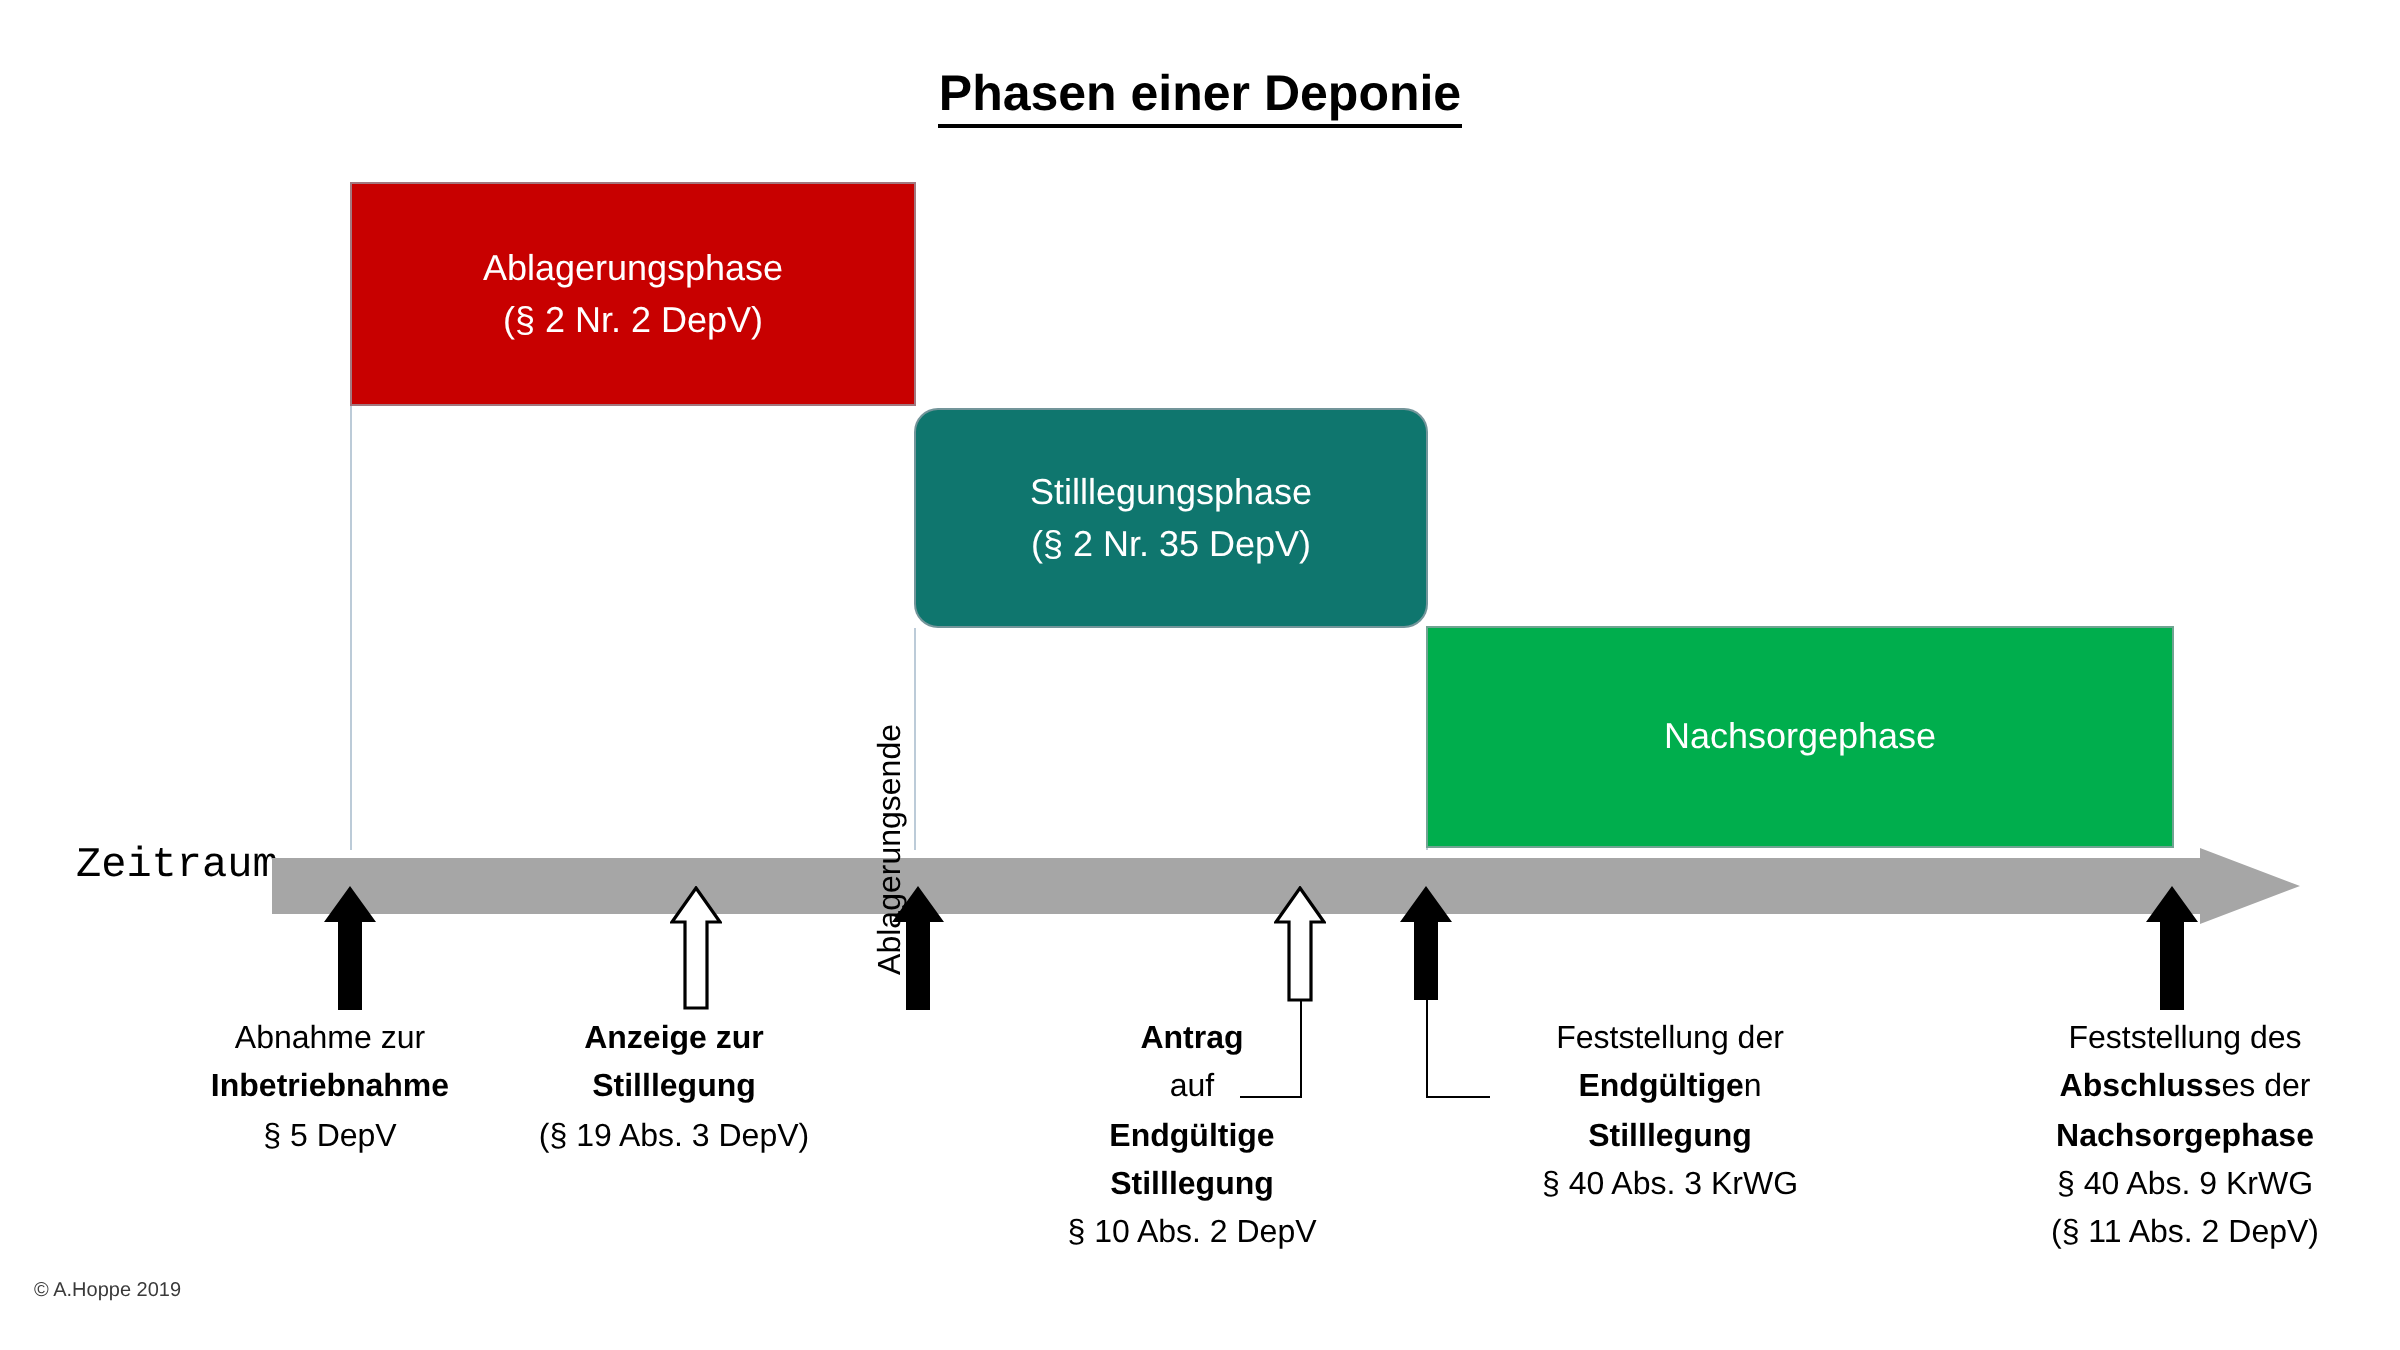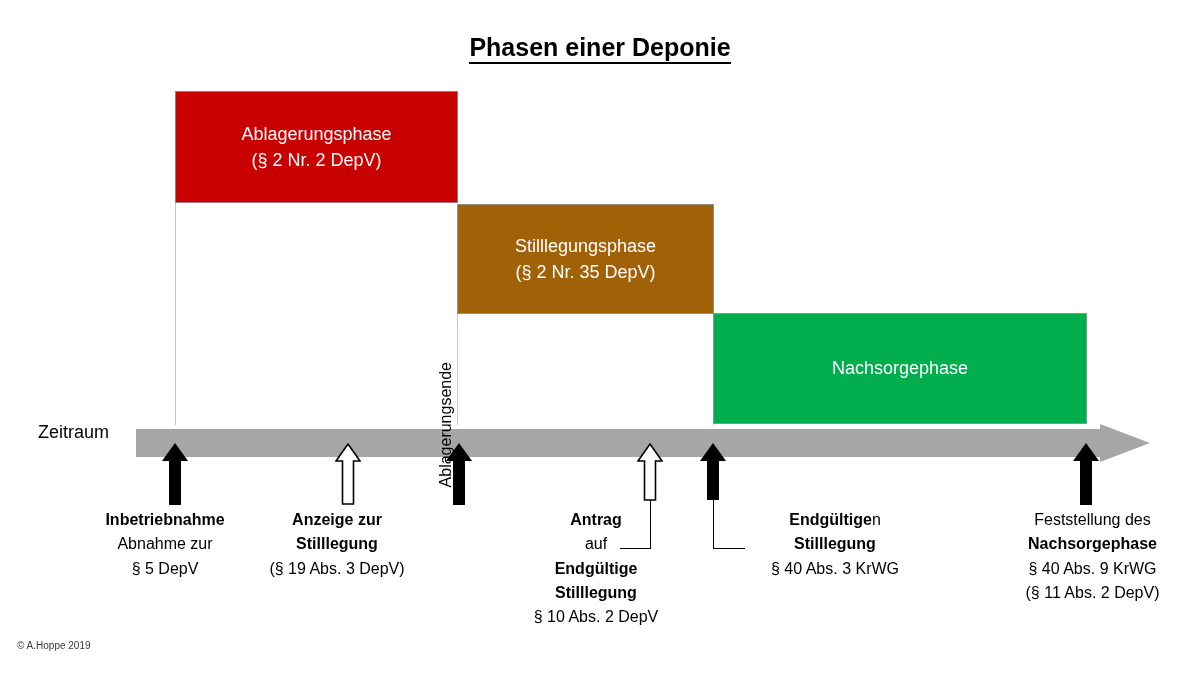--- a/index.html
+++ b/index.html
@@ -71,22 +71,23 @@
   }
   #drop-1 { left: 175px; top: 203px; height: 222px; }
   #drop-2 { left: 457px; top: 314px; height: 111px; }
   #drop-3 { left: 713px; top: 424px; height: 1px; }
 
   
   #timeline-label {
     position: absolute;
     left: 38px;
     top: 422px;
-    font-size: 18px;
-    white-space: nowrap;
+    font-size: 21px;
+    white-space: nowrap;
+    font-family: Liberation Mono, monospace;
   }
   #timeline {
     position: absolute;
     left: 136px;
     top: 424px;
     width: 1014px;
     height: 40px;
   }
   #timeline svg { display: block; }
 
@@ -169,21 +170,21 @@
 
   <div class="drop-line" id="drop-1"></div>
   <div class="drop-line" id="drop-2"></div>
   <div class="drop-line" id="drop-3"></div>
 
   <div class="phase-box" id="box-ablagerung" style="background: rgb(200, 0, 0);">
     <span class="ln">Ablagerungsphase</span>
     <span class="ln">(§ 2 Nr. 2 DepV)</span>
   </div>
 
-  <div class="phase-box" id="box-stilllegung" style="background: #a16207;">
+  <div class="phase-box" id="box-stilllegung" style="background: #0f766e; border-radius: 12px;">
     <span class="ln">Stilllegungsphase</span>
     <span class="ln">(§ 2 Nr. 35 DepV)</span>
   </div>
 
   <div class="phase-box" id="box-nachsorge" style="background: rgb(0, 174, 77);">
     <span class="ln">Nachsorgephase</span>
   </div>
 
   <div id="timeline-label">Zeitraum</div>
   <div id="timeline">
@@ -227,47 +228,49 @@
       <polygon points="13,0 26,18 19,18 19,62 7,62 7,18 0,18" fill="#000000"></polygon>
     </svg>
   </div>
 
   <div class="leader v" id="leader-4v"></div>
   <div class="leader h" id="leader-4h"></div>
   <div class="leader v" id="leader-5v"></div>
   <div class="leader h" id="leader-5h"></div>
 
   <div class="ev-label" id="label-1">
+    <span class="ln">Abnahme zur</span>
     <span class="ln b">Inbetriebnahme</span>
-    <span class="ln">Abnahme zur</span>
     <span class="ln">§ 5 DepV</span>
   </div>
 
   <div class="ev-label" id="label-2">
     <span class="ln b">Anzeige zur</span>
     <span class="ln b">Stilllegung</span>
     <span class="ln">(§ 19 Abs. 3 DepV)</span>
   </div>
 
   <div class="ev-label" id="label-3">
     <span class="ln b">Antrag</span>
     <span class="ln">auf</span>
     <span class="ln b">Endgültige</span>
     <span class="ln b">Stilllegung</span>
     <span class="ln">§ 10 Abs. 2 DepV</span>
   </div>
 
   <div class="ev-label" id="label-4">
+    <span class="ln">Feststellung der</span>
     <span class="ln"><b>Endgültige</b><span>n</span></span>
     <span class="ln b">Stilllegung</span>
     <span class="ln">§ 40 Abs. 3 KrWG</span>
   </div>
 
   <div class="ev-label" id="label-5">
     <span class="ln">Feststellung des</span>
+    <span class="ln"><b>Abschluss</b><span>es der</span></span>
     <span class="ln b">Nachsorgephase</span>
     <span class="ln">§ 40 Abs. 9 KrWG</span>
     <span class="ln">(§ 11 Abs. 2 DepV)</span>
   </div>
 
   <div id="label-vertical">Ablagerungsende</div>
 
   <div id="copyright">© A.Hoppe 2019</div>
 
 </div>

